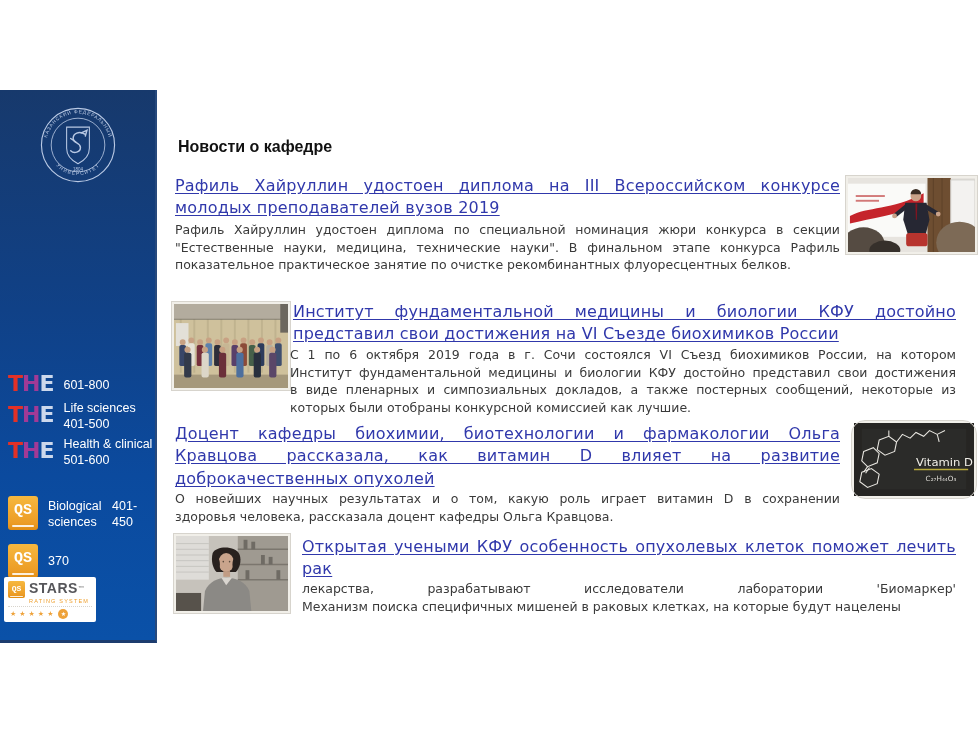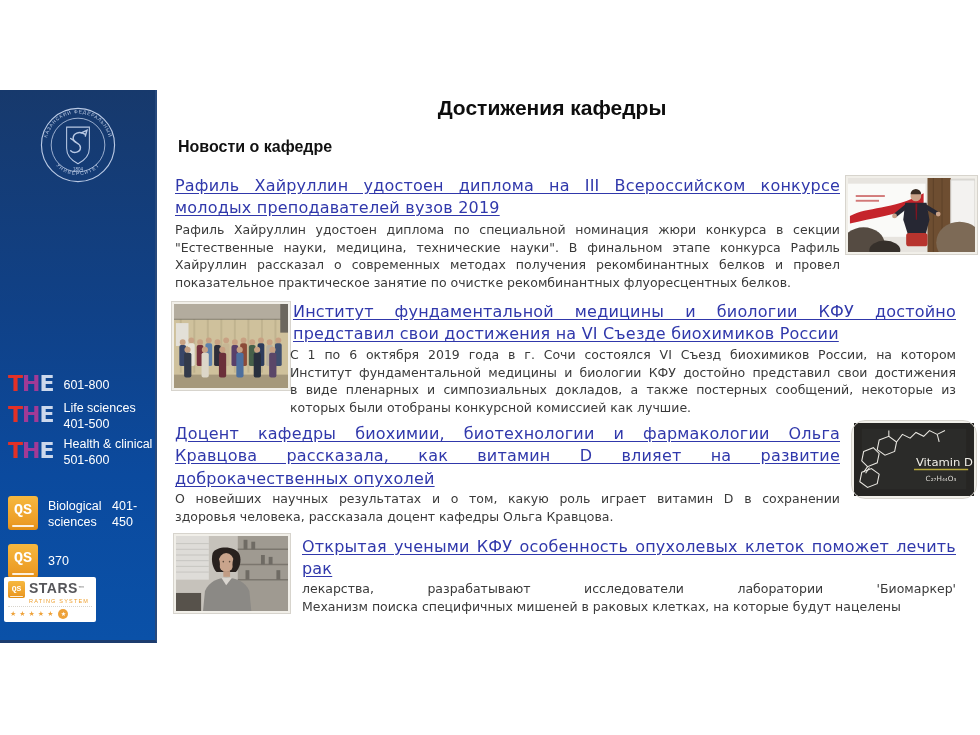--- a/index.html
+++ b/index.html
@@ -132,31 +132,29 @@
         <span class="star">★</span>
         <span class="star">★</span>
         <span class="star">★</span>
         <span class="star">★</span>
         <span class="star">★</span>
         <span class="star-circle">★</span>
       </div>
     </div>
   </div>
 
-  <div class="page-title">Достижения кафедры</div>
   <div class="section-heading">Новости о кафедре</div>
 
   <div class="link-block" style="left:175px;top:175px;width:665px;">
     <div class="ln">Рафиль Хайруллин удостоен диплома на III Всероссийском конкурсе</div>
     <div class="ln">молодых преподавателей вузов 2019</div>
   </div>
   <div class="body-block" style="left:175px;top:221px;width:665px;">
     <div class="ln">Рафиль Хайруллин удостоен диплома по специальной номинация жюри конкурса в секции</div>
     <div class="ln">"Естественные науки, медицина, технические науки". В финальном этапе конкурса Рафиль</div>
-    <div class="ln">Хайруллин рассказал о современных методах получения рекомбинантных белков и провел</div>
     <div class="ln">показательное практическое занятие по очистке рекомбинантных флуоресцентных белков.</div>
   </div>
   <div class="thumb" style="left:846px;top:176px;width:131px;height:78px;">
     <svg viewBox="0 0 131 78" preserveAspectRatio="none">
       <rect width="131" height="78" fill="#e7e4df"></rect>
       <rect x="82" y="0" width="24" height="78" fill="#6e4e31"></rect>
       <line x1="88" y1="0" x2="88" y2="78" stroke="#5d4128" stroke-width="1"></line>
       <line x1="97" y1="0" x2="97" y2="78" stroke="#5d4128" stroke-width="1"></line>
       <rect x="106" y="2" width="25" height="62" fill="#f3f2f0" stroke="#cfcdc8" stroke-width="1"></rect>
       <rect x="0" y="6" width="80" height="56" fill="#fafaf8"></rect>

